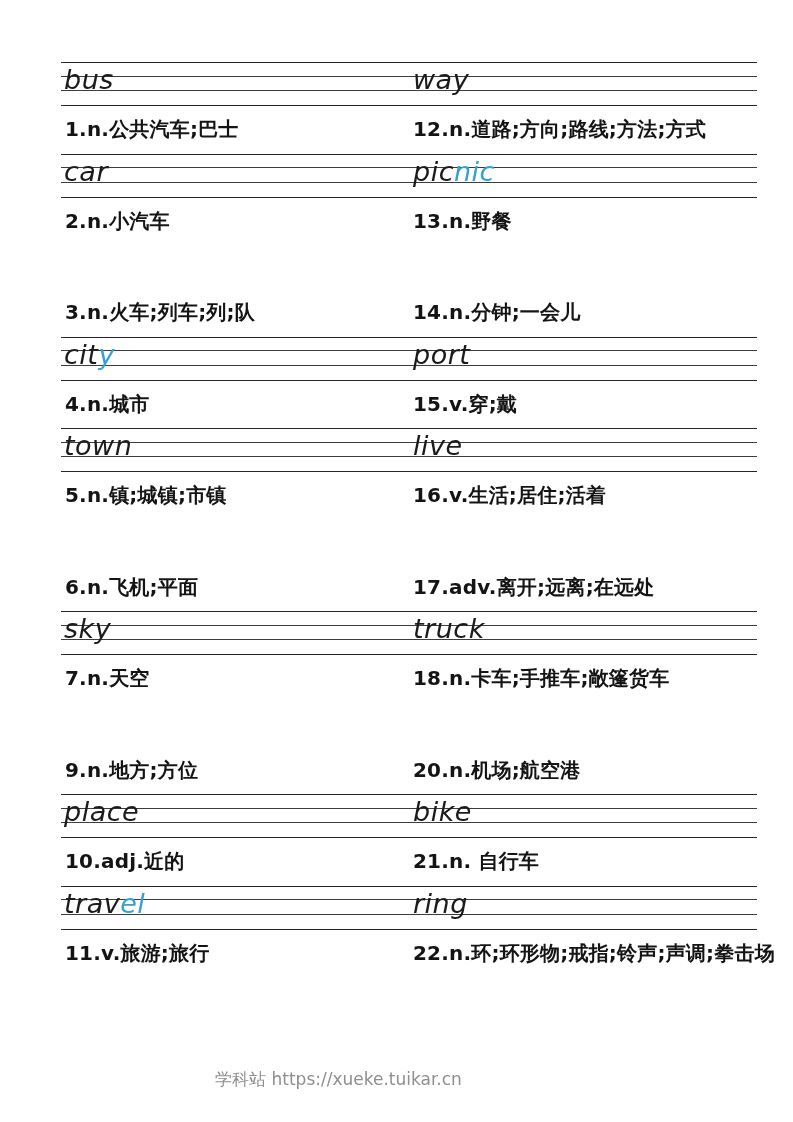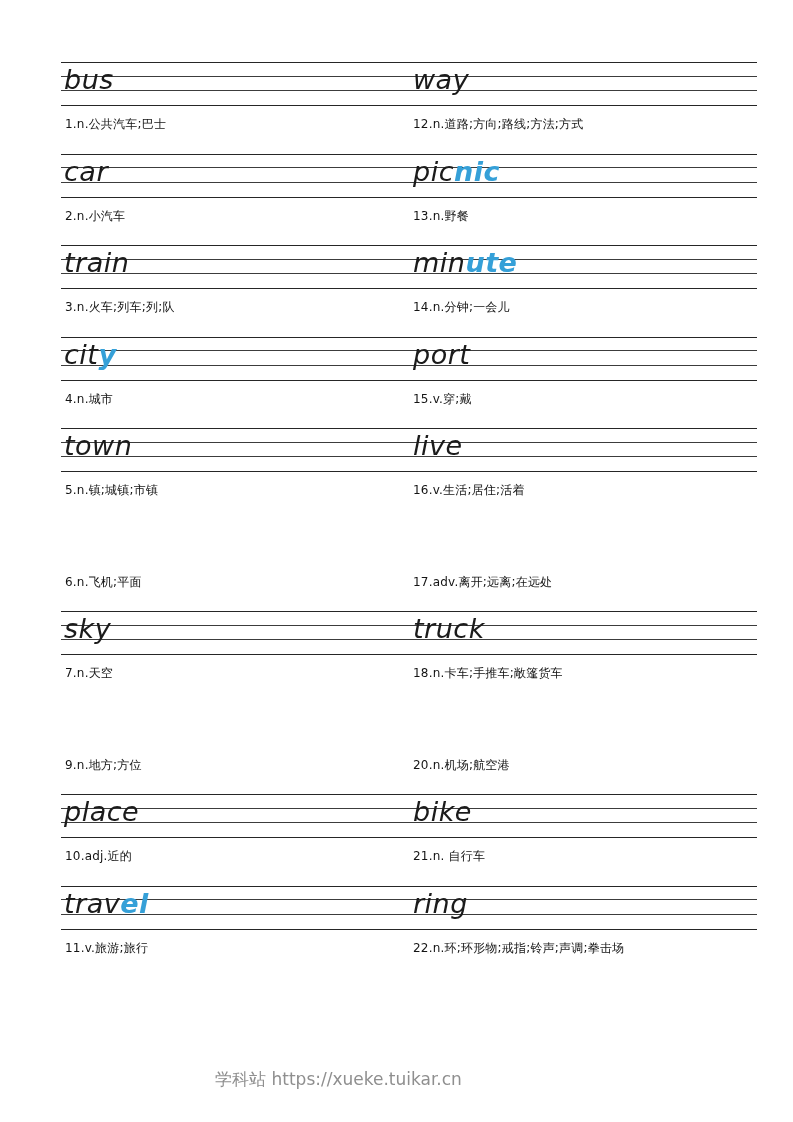--- a/index.html
+++ b/index.html
@@ -45,28 +45,28 @@
     position: absolute;
     top: 2px;
     font-style: italic;
     font-size: 27px;
     line-height: 31px;
     letter-spacing: 0.5px;
     color: #1b1b1b;
     white-space: nowrap;
     z-index: 2;
   }
-  .word .blue { color: var(--blue, #35a0d8); font-weight: bold; }
+  .word .blue { color: var(--blue, #35a0d8); }
   .wleft  { left: 3px; }
   .wright { left: 352px; }
   .def {
     position: absolute;
     top: 54px;
-    font-size: 12px;
-    font-weight: 400;
+    font-size: 20px;
+    font-weight: 700;
     letter-spacing: 0.2px;
     color: #141414;
     white-space: nowrap;
   }
   .dleft  { left: 4px; }
   .dright { left: 352px; }
   .watermark {
     position: absolute;
     top: 1068px;
     left: 0;
@@ -100,28 +100,20 @@
       <div class="ln l3"></div>
       <div class="ln l4"></div>
       <div class="word wleft"><span>car</span><span class="blue"></span></div>
       <div class="word wright"><span>pic</span><span class="blue">nic</span></div>
     </div>
     <div class="def dleft">2.n.小汽车</div>
     <div class="def dright">13.n.野餐</div>
   </div>
 
   <div class="vrow">
-    <div class="grid">
-      <div class="ln l1"></div>
-      <div class="ln l2"></div>
-      <div class="ln l3"></div>
-      <div class="ln l4"></div>
-      <div class="word wleft"><span>train</span><span class="blue"></span></div>
-      <div class="word wright"><span>min</span><span class="blue">ute</span></div>
-    </div>
     <div class="def dleft">3.n.火车;列车;列;队</div>
     <div class="def dright">14.n.分钟;一会儿</div>
   </div>
 
   <div class="vrow">
     <div class="grid">
       <div class="ln l1"></div>
       <div class="ln l2"></div>
       <div class="ln l3"></div>
       <div class="ln l4"></div>

